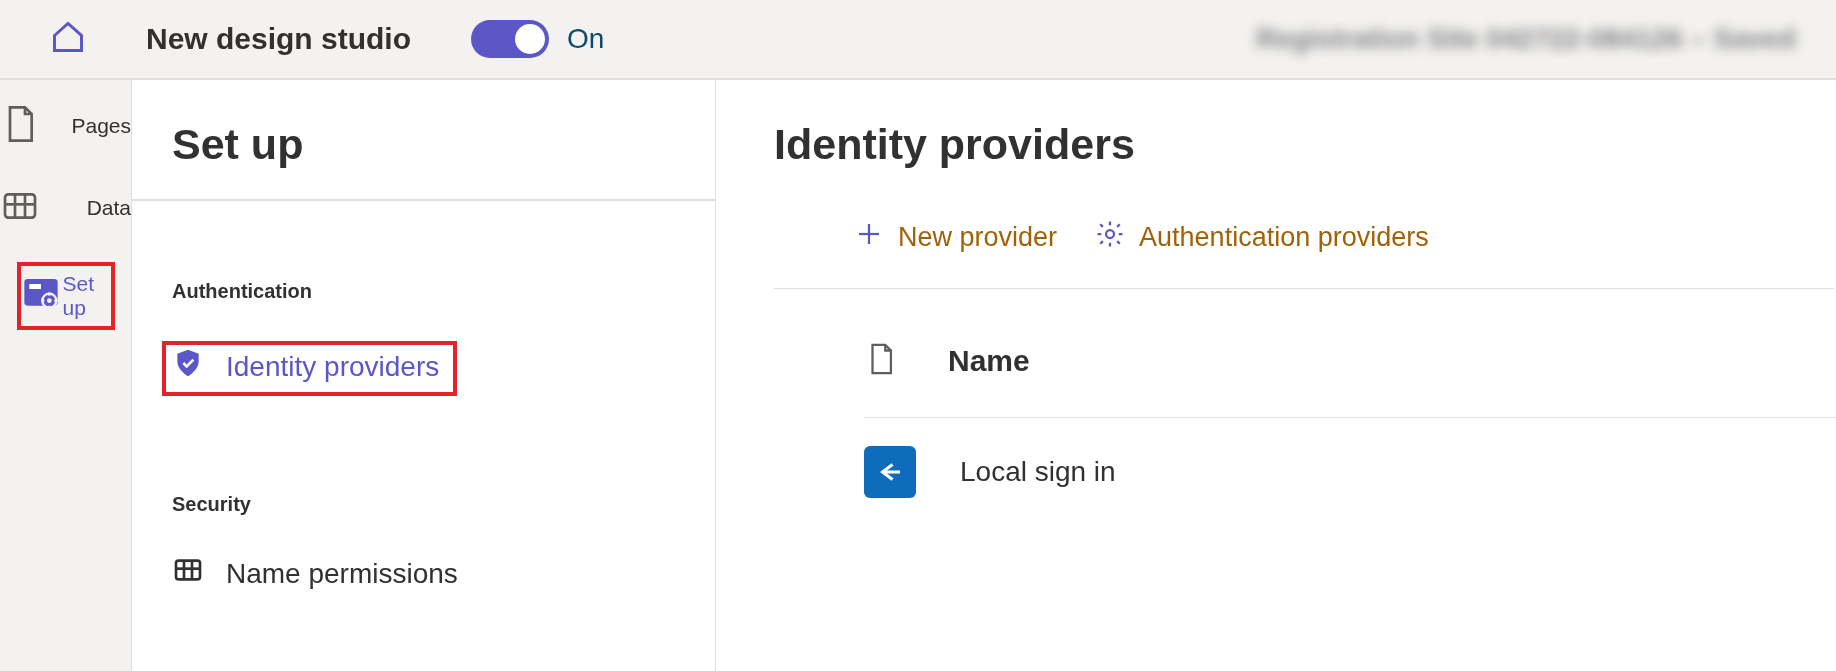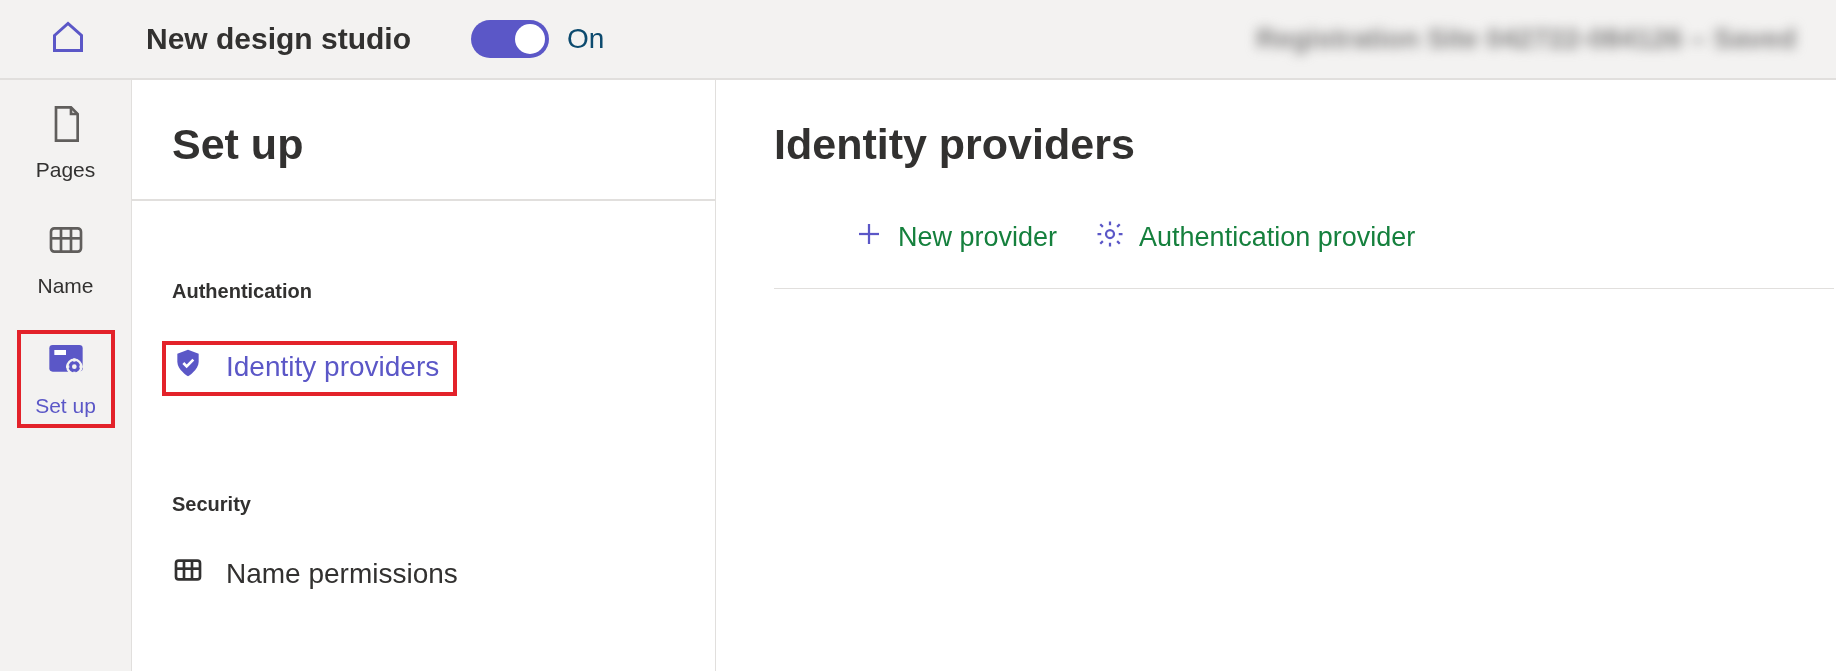--- a/index.html
+++ b/index.html
@@ -76,25 +76,26 @@
     background: #f3f2f1;
     border-right: 1px solid #e1dfdd;
     display: flex;
     flex-direction: column;
     padding-top: 18px;
     gap: 26px;
     align-items: center;
   }
   .rail-item {
     display: flex;
-    flex-direction: column;
-    align-items: center;
-    gap: 10px;
+    flex-direction: row;
+    align-items: center;
+    gap: 2px;
     width: 100%;
     padding: 6px 0;
+    justify-content: space-between;
   }
   .rail-item svg { width: 40px; height: 40px; stroke: #605e5c; fill: none; stroke-width: 1.6; }
   .rail-item-label { font-size: 21px; color: #323130; }
   .rail-item.active svg { stroke: #5b57c7; fill: #5b57c7; }
   .rail-item.active .rail-item-label { color: #5b57c7; }
   .rail-highlight {
     border: 4px solid #e3222a;
     width: 98px;
     padding: 6px 0 6px;
   }
@@ -157,21 +158,21 @@
     gap: 38px;
     padding: 0 0 32px 80px;
     border-bottom: 1px solid #e1dfdd;
     margin-right: 2px;
   }
   .toolbar-btn {
     display: flex;
     align-items: center;
     gap: 14px;
     font-size: 27px;
-    color: #15803d;
+    color: #a16207;
   }
   .toolbar-btn svg { width: 30px; height: 30px; stroke: #5b57c7; fill: none; stroke-width: 1.8; }
   .table-area {
     padding: 50px 0 0 90px;
   }
   .table-header {
     display: flex;
     align-items: center;
     gap: 50px;
     padding-bottom: 34px;
@@ -236,21 +237,21 @@
       </div>
       <div class="rail-item">
         <span>
           <svg viewBox="0 0 24 24">
               <rect x="3" y="5" width="18" height="14" rx="2"></rect>
               <line x1="3" y1="11" x2="21" y2="11"></line>
               <line x1="9" y1="5" x2="9" y2="19"></line>
               <line x1="15" y1="5" x2="15" y2="19"></line>
             </svg>
         </span>
-        <span class="rail-item-label">Name</span>
+        <span class="rail-item-label">Data</span>
       </div>
       <div class="rail-item active rail-highlight">
         <span>
           <svg viewBox="0 0 24 24">
               <rect x="2" y="3" width="20" height="16" rx="2" fill="#5b57c7" stroke="none"></rect>
               <rect x="5" y="6" width="7" height="3" fill="#fff" stroke="none"></rect>
               <circle cx="17" cy="16" r="4.2" fill="#5b57c7" stroke="#f3f2f1" stroke-width="1.4"></circle>
               <circle cx="17" cy="16" r="1.4" fill="#f3f2f1" stroke="none"></circle>
               <line x1="17" y1="11" x2="17" y2="13" stroke="#f3f2f1" stroke-width="1.4"></line>
               <line x1="17" y1="19" x2="17" y2="21" stroke="#f3f2f1" stroke-width="1.4"></line>
@@ -305,19 +306,39 @@
           </span>
           <span>New provider</span>
         </div>
         <div class="toolbar-btn">
           <span>
             <svg viewBox="0 0 24 24">
                 <circle cx="12" cy="12" r="3.2"></circle>
                 <path d="M12 2 V5 M12 19 V22 M4.2 4.2 L6.3 6.3 M17.7 17.7 L19.8 19.8 M2 12 H5 M19 12 H22 M4.2 19.8 L6.3 17.7 M17.7 6.3 L19.8 4.2"></path>
               </svg>
           </span>
-          <span>Authentication provider</span>
+          <span>Authentication providers</span>
         </div>
       </div>
 
+      <div class="table-area">
+        <div class="table-header">
+          <span class="page-icon-sm">
+            <svg viewBox="0 0 24 24">
+                <path d="M6 2 H15 L19 6 V22 H6 Z"></path>
+                <path d="M15 2 V6 H19"></path>
+              </svg>
+          </span>
+          <span class="col-name">Name</span>
+        </div>
+        <div class="table-row">
+          <span class="row-icon">
+            <svg viewBox="0 0 24 24">
+                <path d="M14 6 L6 12 L14 18"></path>
+                <line x1="6" y1="12" x2="20" y2="12"></line>
+              </svg>
+          </span>
+          <span class="row-label">Local sign in</span>
+        </div>
+      </div>
     </div>
   </div>
 </div>
 
 </body></html>

